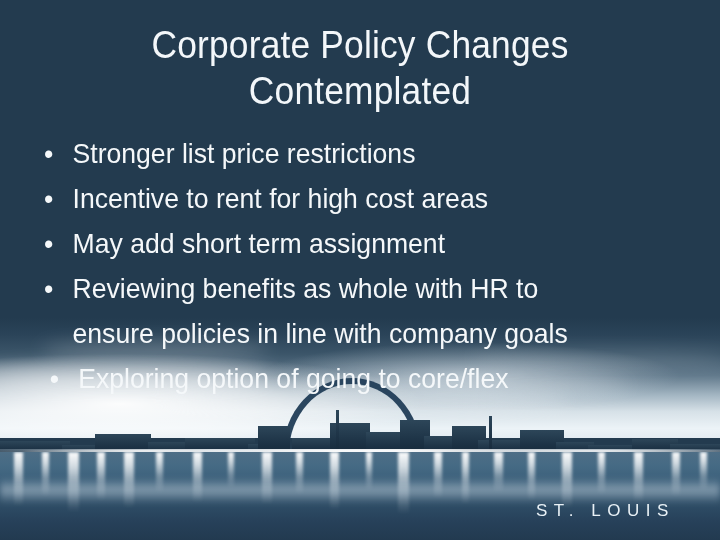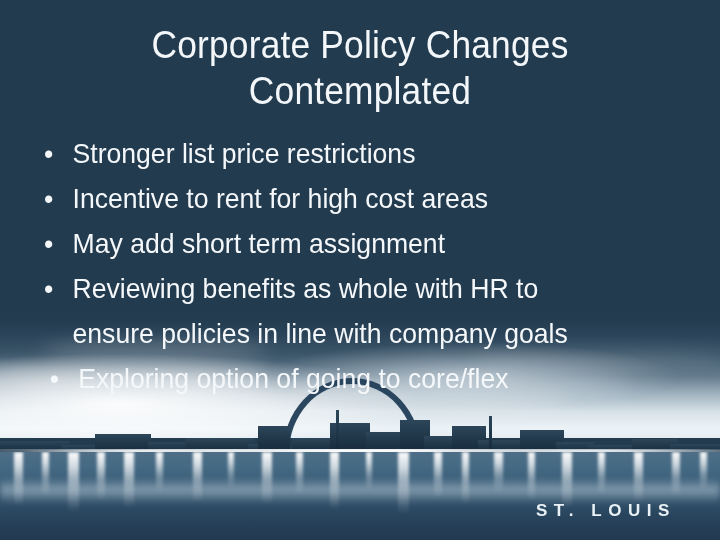--- a/index.html
+++ b/index.html
@@ -172,21 +172,21 @@
     white-space: pre-line;
   }
 
   .stlouis {
     position: absolute;
     left: 536px;
     top: 501px;
     color: #e9f1f6;
     font-size: 17px;
     letter-spacing: 6.5px;
-    font-weight: 700;
+    font-weight: 400;
   }
 </style>
 </head>
 <body>
 
 <div id="slide">
 
   <div class="photo">
 
     <div class="sky"></div>

